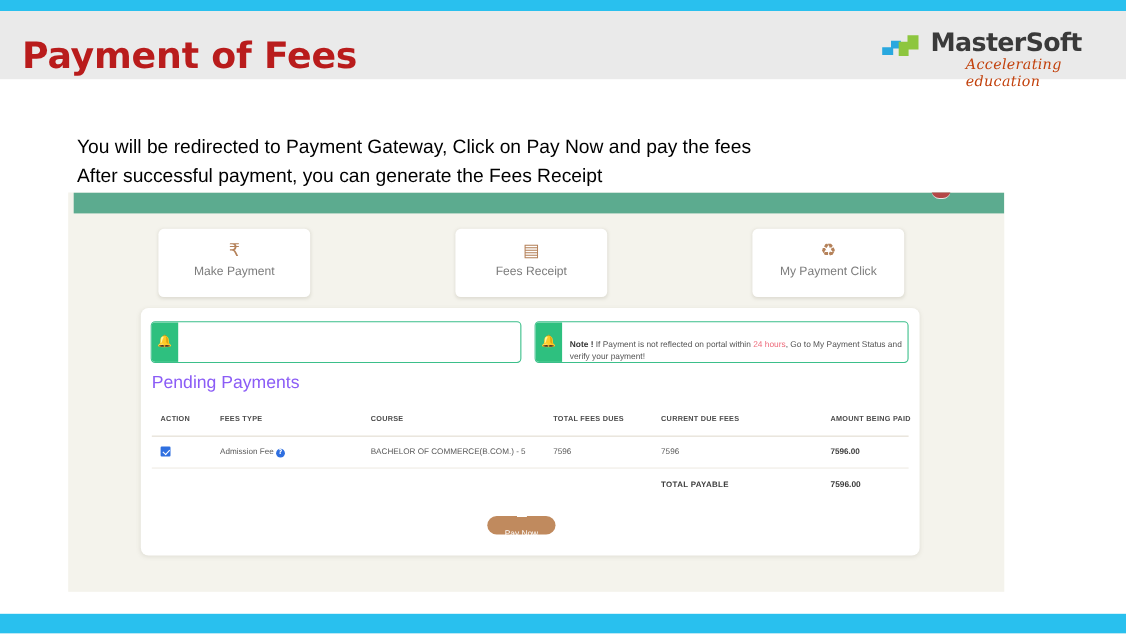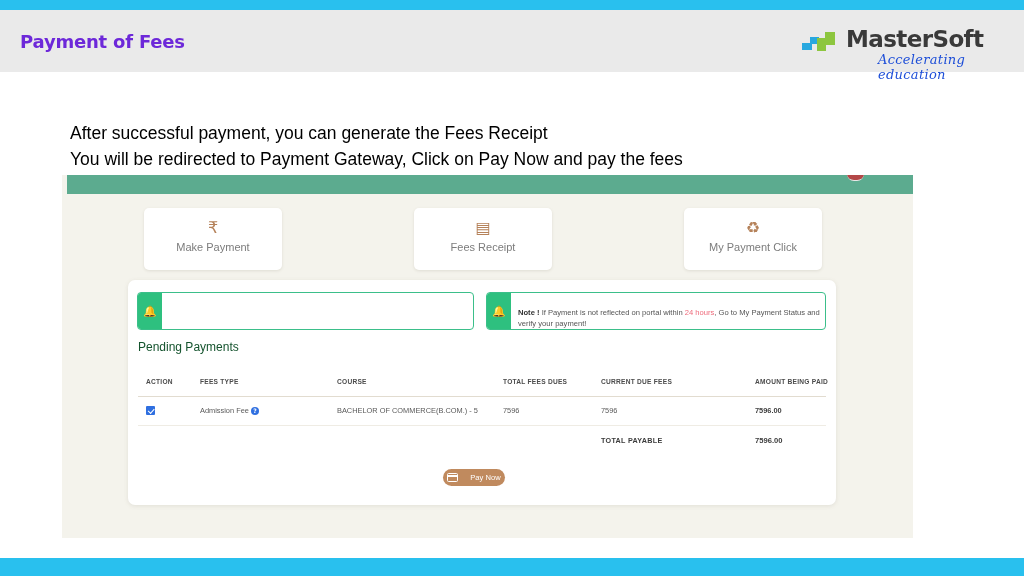--- a/index.html
+++ b/index.html
@@ -27,24 +27,24 @@
     position: absolute;
     top: 10px; left: 0;
     width: 1024px;
     height: 62px;
     background: #eaeaea;
   }
   .page-title {
     position: absolute;
     top: 21px;
     left: 20px;
-    font-size: 18px;
+    font-size: 33px;
     font-weight: bold;
     letter-spacing: -0.2px;
-    color: #6d28d9;
+    color: #b91c1c;
     font-family: "DejaVu Sans", sans-serif;
   }
   .brand-logo {
     position: absolute;
     top: 16px;
     right: 6px;
     width: 222px;
     height: 44px;
   }
   .brand-mark {
@@ -62,21 +62,21 @@
     font-weight: bold;
     color: #3a3a3a;
     font-family: "DejaVu Sans", sans-serif;
     letter-spacing: -0.6px;
   }
   .brand-tagline {
     position: absolute;
     left: 82px;
     top: 26px;
     font-size: 13px;
-    color: #1d4ed8;
+    color: #c2410c;
     font-family: "DejaVu Serif", serif;
     font-style: italic;
     letter-spacing: 0.3px;
   }
   .bottom-accent-bar {
     position: absolute;
     bottom: 0; left: 0;
     width: 1024px;
     height: 18px;
     background: #29c0ee;
@@ -213,22 +213,22 @@
   }
   .note-right .note-text { align-items: flex-end; }
   .note-label { font-weight: bold; color: #333333; }
   .note-hl { color: #ee6b7b; }
 
   
   .section-title {
     position: absolute;
     top: 60px;
     left: 10px;
-    font-size: 12px;
-    color: #14532d;
+    font-size: 16px;
+    color: #8b5cf6;
     font-family: "Liberation Sans", sans-serif;
   }
 
   
   .fee-table {
     position: absolute;
     top: 88px;
     left: 10px;
     width: 688px;
   }
@@ -341,20 +341,21 @@
     background: #c08a5e;
     color: #ffffff;
     font-size: 7.6px;
     font-family: "Liberation Sans", sans-serif;
     cursor: pointer;
     display: flex;
     align-items: center;
     justify-content: center;
     gap: 12px;
     padding: 0;
+    flex-direction: column;
   }
   .card-glyph {
     display: inline-block;
     width: 9px;
     height: 6.5px;
     border: 1px solid #ffffff;
     border-radius: 1.5px;
     position: relative;
   }
   .card-glyph::after {
@@ -378,22 +379,22 @@
     <svg class="brand-mark" viewBox="0 0 38 28">
       <path d="M2 13 L10 13 L10 7 L19 7 L19 14 L12 14 L12 20 L2 20 Z" fill="#29a8df"></path>
       <path d="M17 8 L25 8 L25 2 L35 2 L35 15 L26 15 L26 21 L17 21 Z" fill="#8dc63f"></path>
     </svg>
     <div class="brand-name">MasterSoft</div>
     <div class="brand-tagline">Accelerating education</div>
   </div>
 </div>
 
 <div class="instructions">
+  <div>You will be redirected to Payment Gateway, Click  on Pay Now and pay the fees</div>
   <div>After successful payment, you can generate the Fees Receipt</div>
-  <div>You will be redirected to Payment Gateway, Click  on Pay Now and pay the fees</div>
 </div>
 
 <div class="app-shot">
 
   <div class="app-topbar">
     <div class="topbar-badge"></div>
   </div>
 
   <div class="quick-cards">
     <div class="qcard qcard-1">

